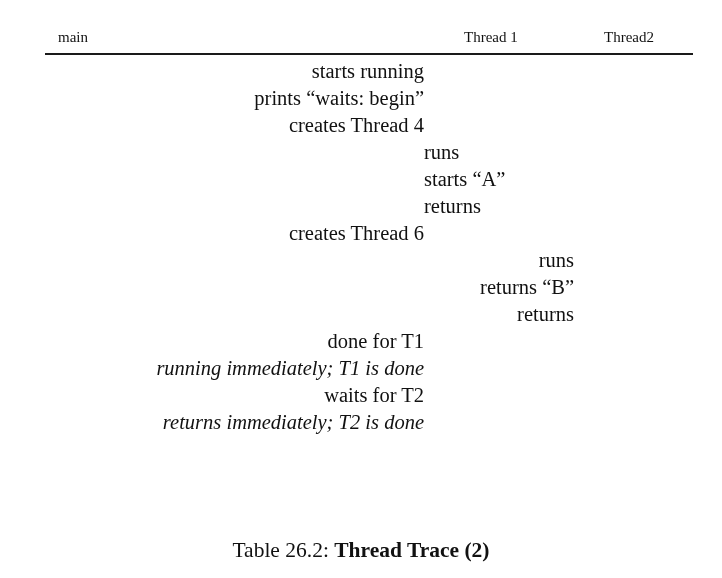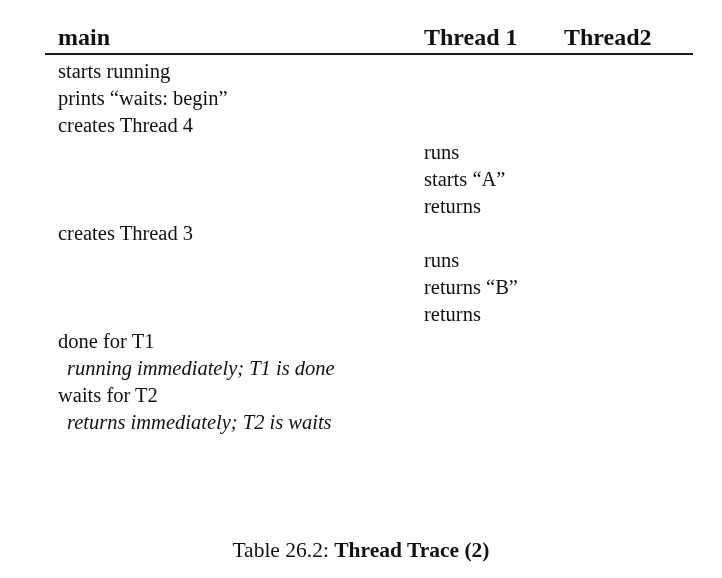--- a/index.html
+++ b/index.html
@@ -29,20 +29,21 @@
     left: 45px;
     top: 22px;
     width: 648px;
   }
 
   .trace-row {
     display: flex;
     height: 27px;
     line-height: 27px;
     align-items: baseline;
+    text-align: right;
   }
 
   .col-main {
     width: 379px;
     flex: 0 0 379px;
     padding-left: 13px;
     box-sizing: border-box;
   }
   .col-t1 {
     width: 140px;
@@ -55,27 +56,28 @@
     width: 150px;
     flex: 0 0 150px;
     box-sizing: border-box;
   }
 
   
   .header-row {
     display: flex;
     height: 30px;
     line-height: 30px;
-    font-weight: bold;
-    font-size: 24px;
+    font-weight: normal;
+    font-size: 15px;
   }
   .header-row .col-main { padding-left: 13px; }
   .header-row .hdr-t1 {
     width: 140px;
     flex: 0 0 140px;
+    margin-left: 40px;
   }
   .header-row .hdr-t2 {
     width: 150px;
     flex: 0 0 150px;
   }
 
   .rule {
     height: 0;
     border-top: 2.1px solid #1a1a1a;
     width: 648px;
@@ -149,21 +151,21 @@
           <div class="col-main"><span class="cell"></span></div>
           <div class="col-t1"><span class="cell">starts “A”</span></div>
           <div class="col-t2"><span class="cell"></span></div>
         </div>
         <div class="trace-row">
           <div class="col-main"><span class="cell"></span></div>
           <div class="col-t1"><span class="cell">returns</span></div>
           <div class="col-t2"><span class="cell"></span></div>
         </div>
         <div class="trace-row">
-          <div class="col-main"><span class="cell">creates Thread 3</span></div>
+          <div class="col-main"><span class="cell">creates Thread 6</span></div>
           <div class="col-t1"><span class="cell"></span></div>
           <div class="col-t2"><span class="cell"></span></div>
         </div>
         <div class="trace-row">
           <div class="col-main"><span class="cell"></span></div>
           <div class="col-t1"><span class="cell"></span></div>
           <div class="col-t2"><span class="cell">runs</span></div>
         </div>
         <div class="trace-row">
           <div class="col-main"><span class="cell"></span></div>
@@ -184,21 +186,21 @@
           <div class="col-main"><span class="cell italic-note">running immediately; T1 is done</span></div>
           <div class="col-t1"><span class="cell"></span></div>
           <div class="col-t2"><span class="cell"></span></div>
         </div>
         <div class="trace-row">
           <div class="col-main"><span class="cell">waits for T2</span></div>
           <div class="col-t1"><span class="cell"></span></div>
           <div class="col-t2"><span class="cell"></span></div>
         </div>
         <div class="trace-row">
-          <div class="col-main"><span class="cell italic-note">returns immediately; T2 is waits</span></div>
+          <div class="col-main"><span class="cell italic-note">returns immediately; T2 is done</span></div>
           <div class="col-t1"><span class="cell"></span></div>
           <div class="col-t2"><span class="cell"></span></div>
         </div>
       </div>
 
   </div>
 
   <div class="caption">
     <span class="cap-label">Table 26.2:</span><span> </span><span class="cap-title">Thread Trace (2)</span>
   </div>

